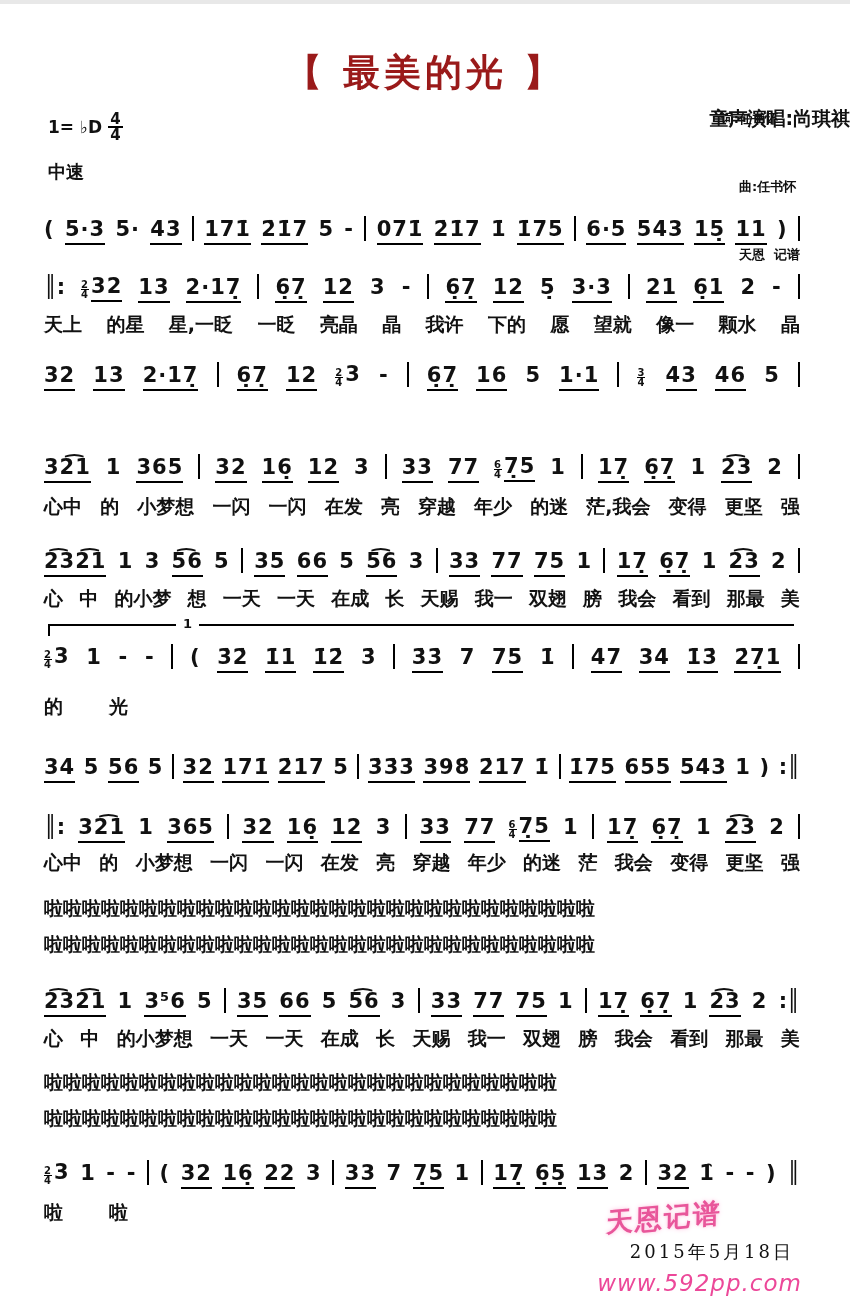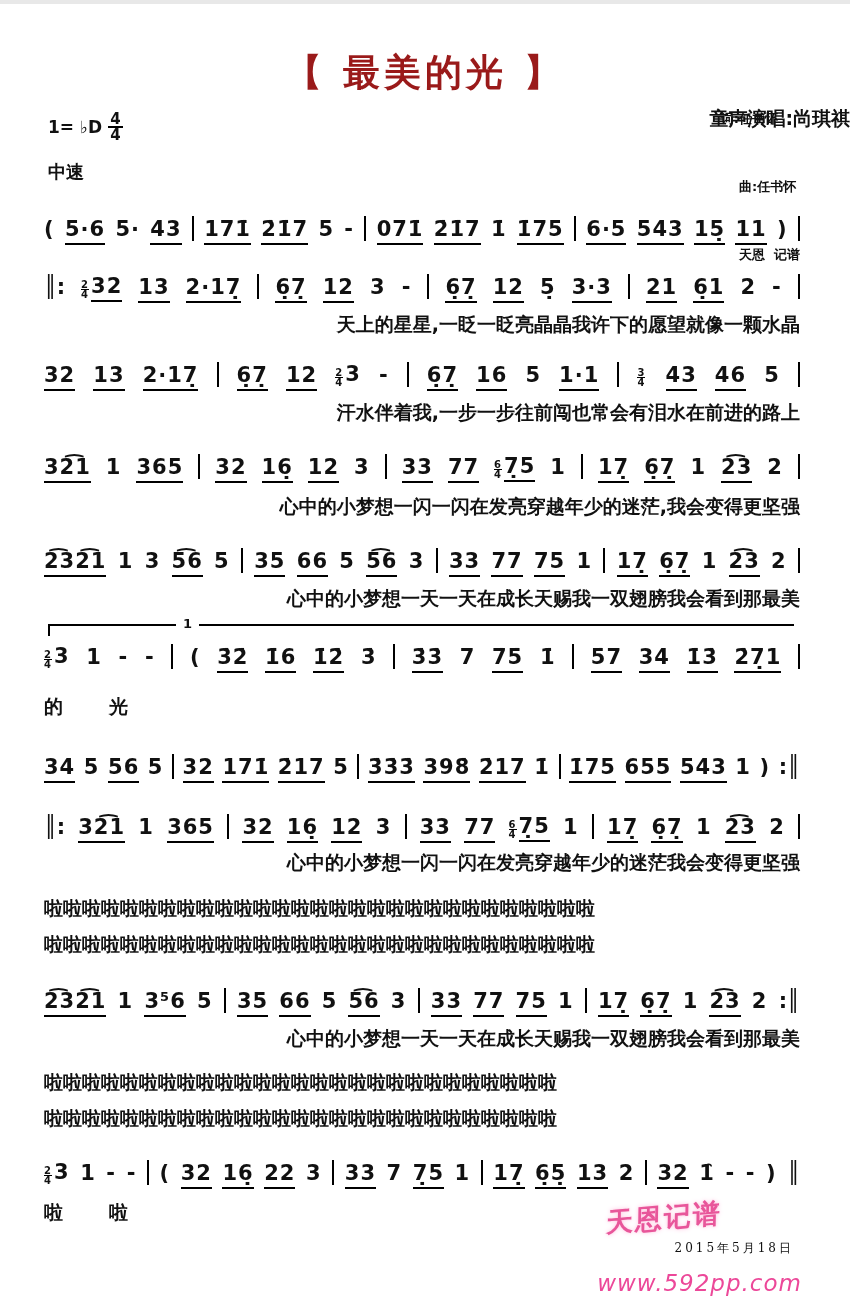--- a/index.html
+++ b/index.html
@@ -24,33 +24,33 @@
          font-size:21px;font-weight:bold;line-height:1.15;}
   .tok{white-space:nowrap;letter-spacing:1px;}
   .u{border-bottom:2px solid #000;padding-bottom:2px;}
   .bar{width:2px;height:25px;background:#000;align-self:center;}
   .rbar{font-weight:bold;letter-spacing:0;}
   .paren{font-weight:bold;}
   .dash{font-weight:bold;}
   .ts{display:inline-flex;flex-direction:column;text-align:center;font-size:10px;
       line-height:9px;font-weight:bold;vertical-align:5px;margin-right:2px;}
   .ts b:first-child{border-bottom:1px solid #000;}
-  .words{display:flex;justify-content:flex-end;font-size:19px;font-weight:600;}
+  .words{display:flex;justify-content:space-between;font-size:19px;font-weight:600;}
   .words.short{justify-content:flex-start;gap:46px;}
   .la{display:flex;justify-content:flex-start;font-size:19px;font-weight:600;}
   .volta{position:absolute;left:48px;right:56px;top:620px;border-top:2px solid #000;height:10px;}
   .volta::before{content:"";position:absolute;left:0;top:-2px;width:2px;height:12px;background:#000;}
   .vnum{position:absolute;left:128px;top:-10px;background:#fff;padding:0 7px;
         font-size:13px;font-weight:bold;}
   
   .watermark{position:absolute;top:1196px;right:128px;font-size:27px;font-weight:bold;
              transform:rotate(-5deg) skewX(-6deg);letter-spacing:2px;
              text-shadow:0 0 5px #ffc9e2,0 0 2px #ffd9ec;}
   .date{position:absolute;top:1236px;right:56px;font-family:"DejaVu Serif",serif;
-        font-size:12px;letter-spacing:3px;}
+        font-size:18px;letter-spacing:3px;}
   .url{position:absolute;top:1266px;right:48px;font-size:23px;font-weight:normal;
        font-style:italic;color:#ec4899;letter-spacing:1px;}
 </style>
 </head>
 <body>
 
 <div class="page">
 
   <div class="title" style="color: rgb(154, 26, 26);">【 最美的光 】</div>
   <div class="performer">童声演唱:尚琪祺</div>
@@ -64,21 +64,21 @@
     <span>♭D</span>
     <span class="ksfrac">
       <b>4</b>
       <b>4</b>
     </span>
   </div>
   <div class="tempo">中速</div>
 
   <div class="row notes" style="top:212px">
       <span class="tok paren">(</span>
-      <span class="tok"><span class="u">5·6</span></span>
+      <span class="tok"><span class="u">5·3</span></span>
       <span class="tok"><span>5·</span></span>
       <span class="tok"><span class="u">43</span></span>
       <span class="bar"></span>
       <span class="tok"><span class="u">171̇</span></span>
       <span class="tok"><span class="u">2̇1̇7</span></span>
       <span class="tok"><span>5</span></span>
       <span class="tok dash">-</span>
       <span class="bar"></span>
       <span class="tok"><span class="u">071̇</span></span>
       <span class="tok"><span class="u">2̇1̇7</span></span>
@@ -153,35 +153,20 @@
       <span class="tok"><span class="u">1·1</span></span>
       <span class="bar"></span>
       <span class="tok"><span class="ts">
           <b>3</b>
           <b>4</b>
         </span></span>
       <span class="tok"><span class="u">43</span></span>
       <span class="tok"><span class="u">46</span></span>
       <span class="tok"><span>5</span></span>
       <span class="bar"></span>
-    </div>
-  <div class="row words" style="top:396px">
-      <span class="w">汗水</span>
-      <span class="w">伴着</span>
-      <span class="w">我,一步</span>
-      <span class="w">一步</span>
-      <span class="w">往前</span>
-      <span class="w">闯</span>
-      <span class="w">也常</span>
-      <span class="w">会有</span>
-      <span class="w">泪水</span>
-      <span class="w">在</span>
-      <span class="w">前进</span>
-      <span class="w">的路</span>
-      <span class="w">上</span>
     </div>
 
   <div class="row notes" style="top:450px">
       <span class="tok"><span class="u">32͡1</span></span>
       <span class="tok"><span>1</span></span>
       <span class="tok"><span class="u">365</span></span>
       <span class="bar"></span>
       <span class="tok"><span class="u">32</span></span>
       <span class="tok"><span class="u">16̣</span></span>
       <span class="tok"><span class="u">12</span></span>
@@ -270,30 +255,30 @@
       <span class="tok"><span class="ts">
           <b>2</b>
           <b>4</b>
         </span><span>3</span></span>
       <span class="tok"><span>1</span></span>
       <span class="tok dash">-</span>
       <span class="tok dash">-</span>
       <span class="bar"></span>
       <span class="tok paren">(</span>
       <span class="tok"><span class="u">3̇2̇</span></span>
-      <span class="tok"><span class="u">1̇6</span></span>
+      <span class="tok"><span class="u">1̇1</span></span>
       <span class="tok"><span class="u">1̇2̇</span></span>
       <span class="tok"><span>3̇</span></span>
       <span class="bar"></span>
       <span class="tok"><span class="u">3̇3̇</span></span>
       <span class="tok"><span>7</span></span>
       <span class="tok"><span class="u">7̇5̇</span></span>
       <span class="tok"><span>1̇</span></span>
       <span class="bar"></span>
-      <span class="tok"><span class="u">5̇7</span></span>
+      <span class="tok"><span class="u">4̇7</span></span>
       <span class="tok"><span class="u">34</span></span>
       <span class="tok"><span class="u">1̇3̇</span></span>
       <span class="tok"><span class="u">2̇7̣1</span></span>
       <span class="bar"></span>
     </div>
   <div class="row words short" style="top:690px">
       <span class="w">的</span>
       <span class="w">光</span>
     </div>
 

